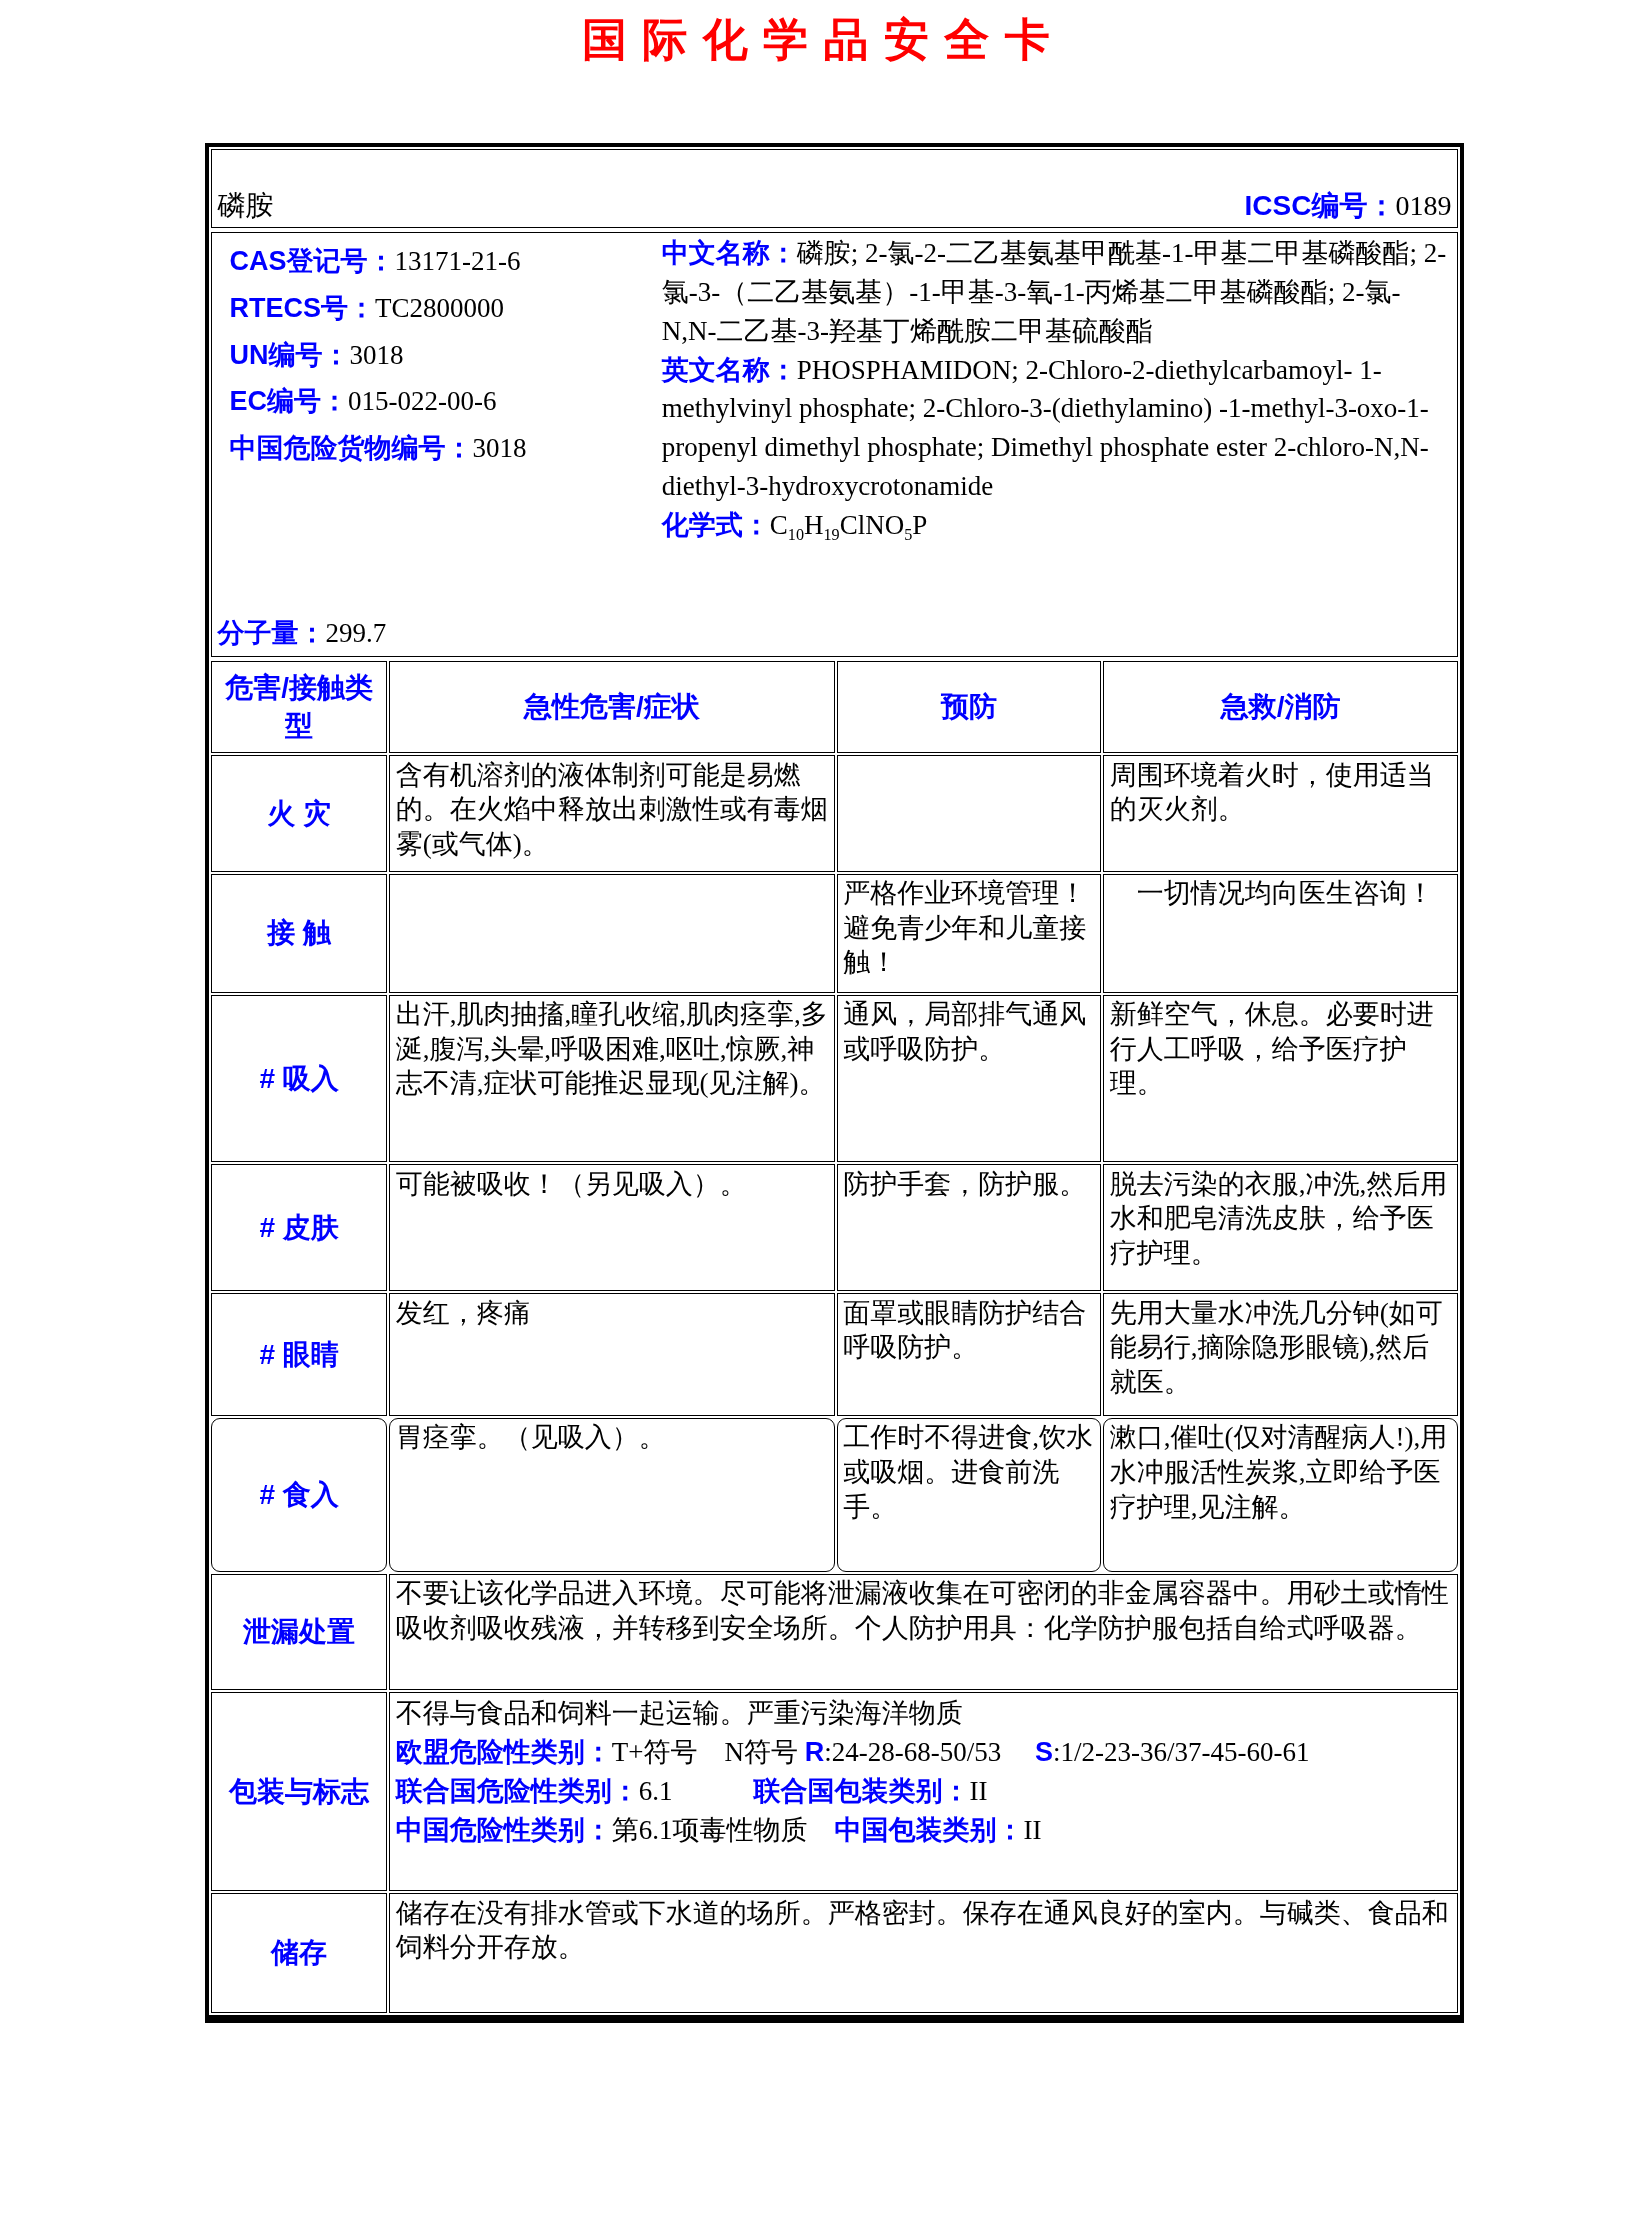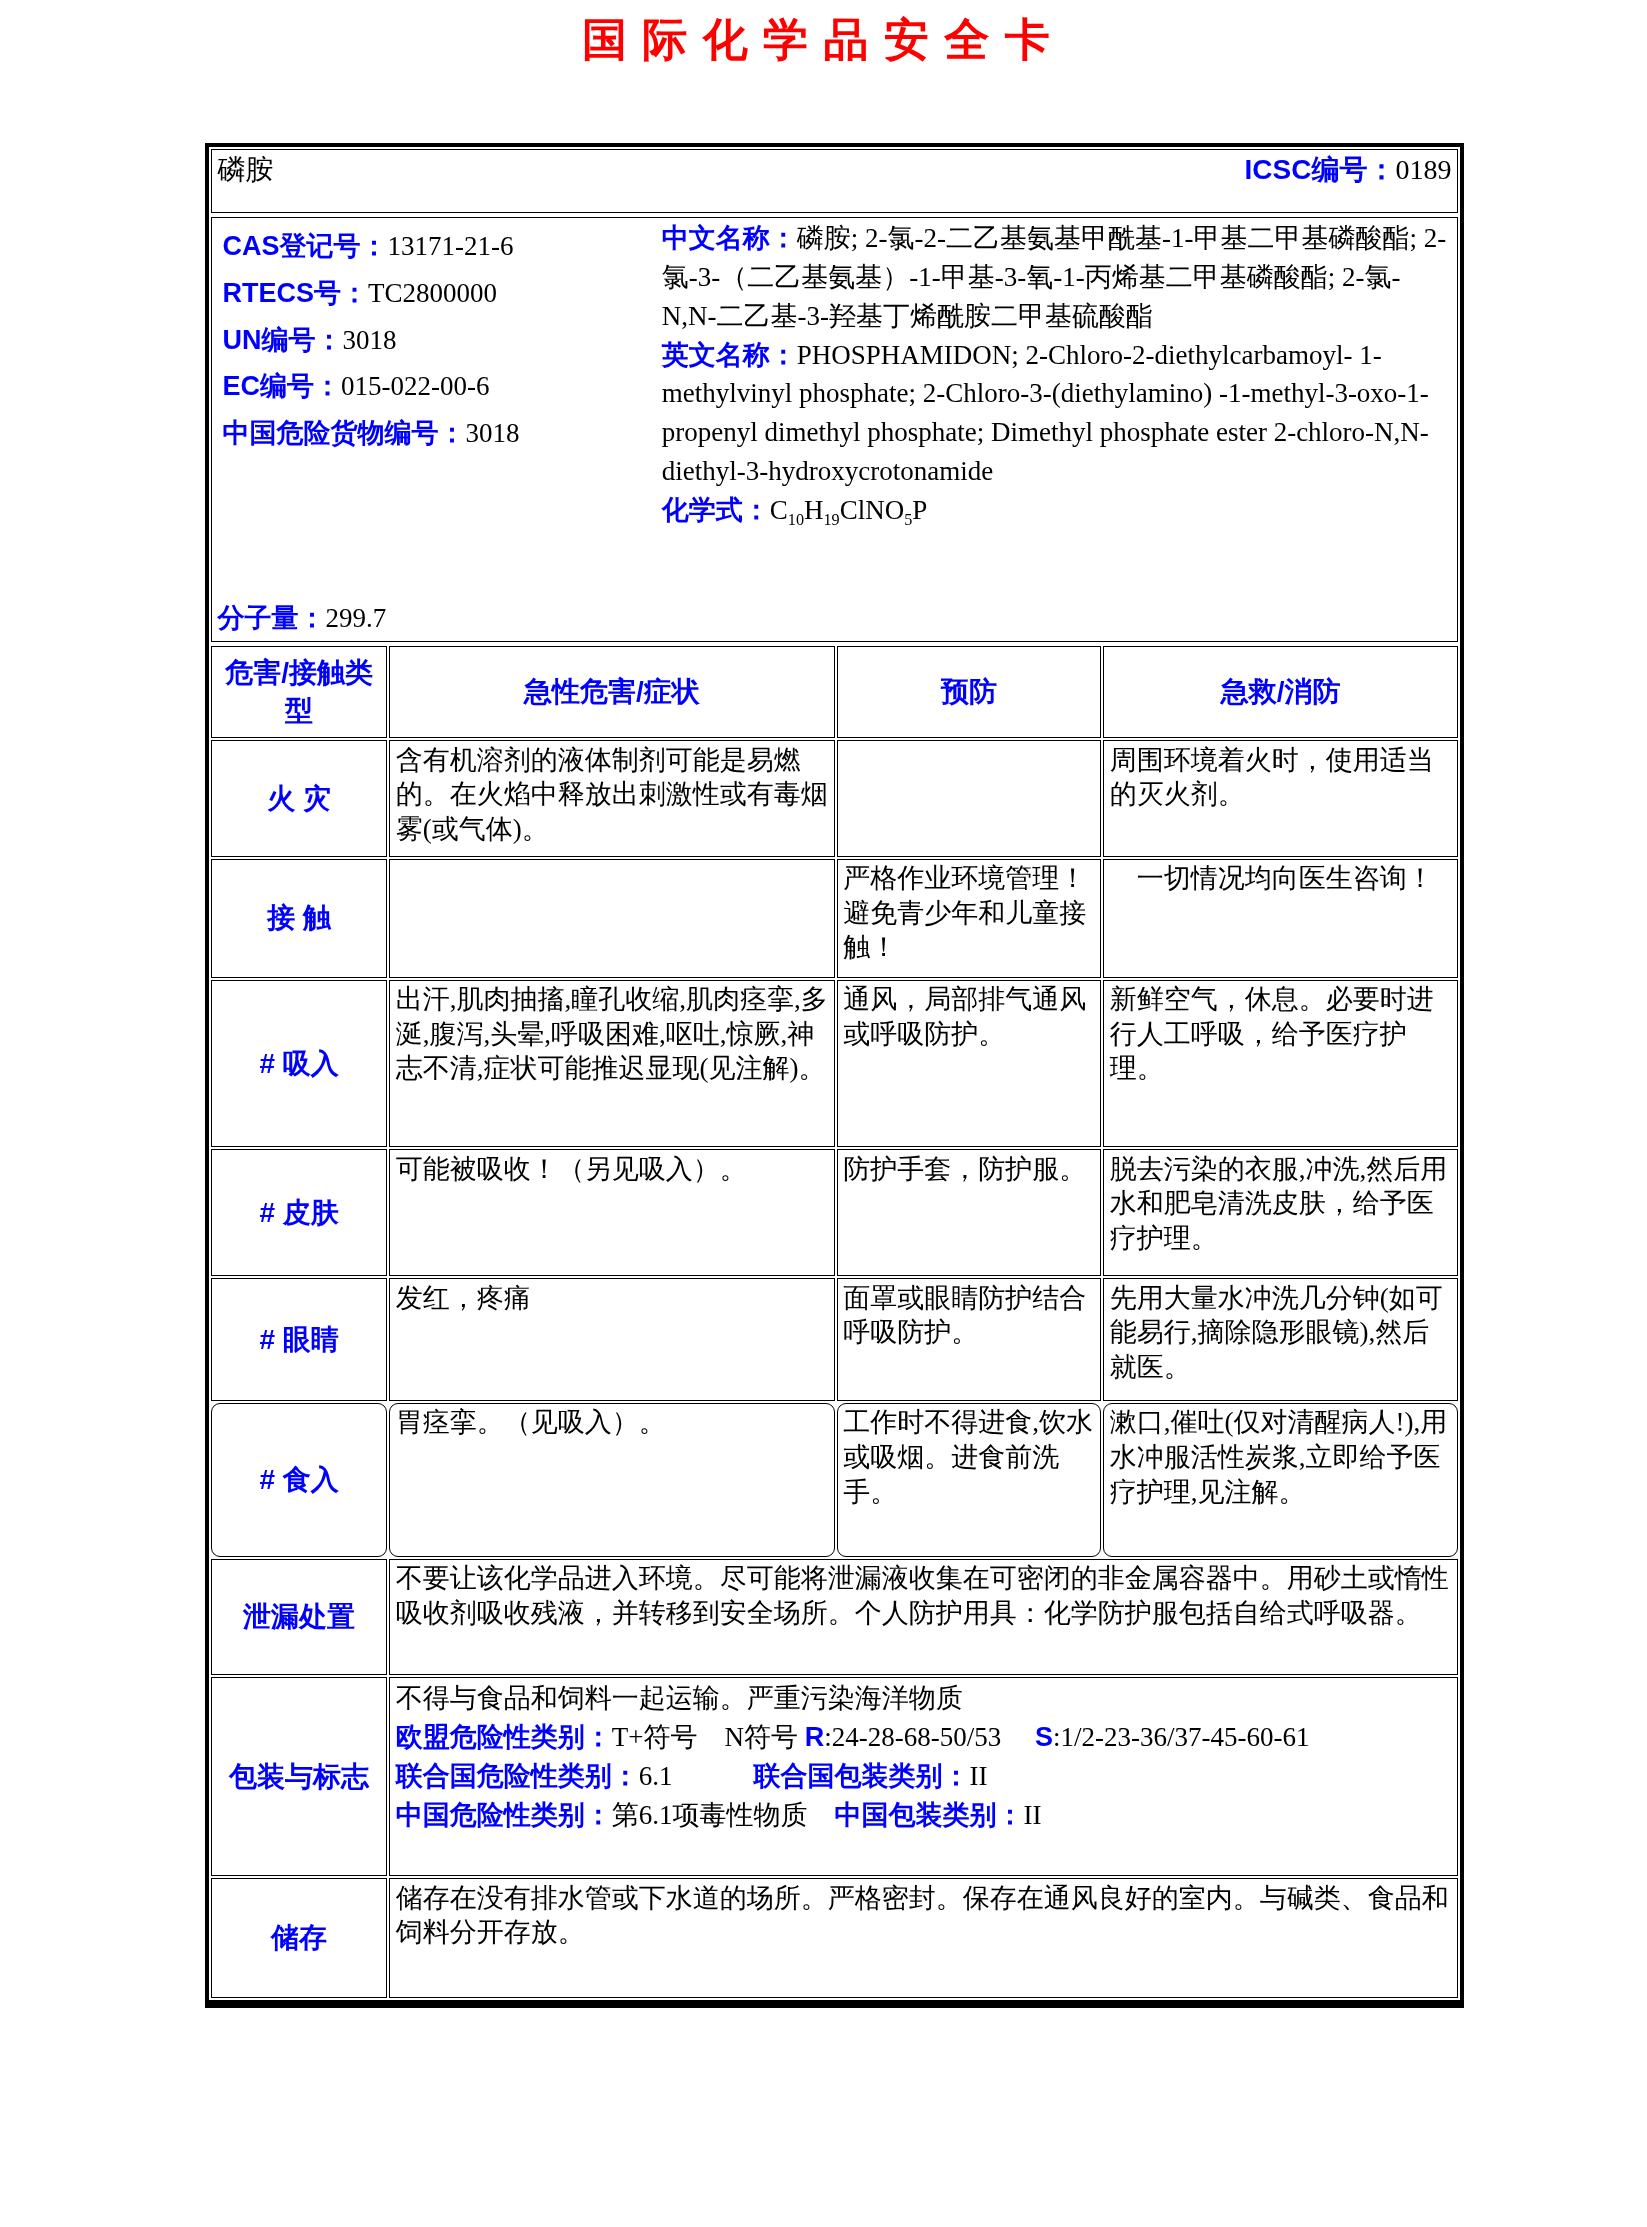--- a/index.html
+++ b/index.html
@@ -47,33 +47,33 @@
   }
   .seg-label {
     color: #0000FF;
     font-weight: bold;
     font-family: "Liberation Sans", "DejaVu Sans", sans-serif;
   }
   .seg-sub { font-size: 0.6em; vertical-align: -0.35em; }
 
   
   .band-title td { height: 59px; vertical-align: middle; }
-  .title-flex { display: flex; justify-content: space-between; align-items: flex-start; }
+  .title-flex { display: flex; justify-content: space-between; align-items: flex-start; margin-top: 36px; }
   .chem-name { font-size: 28px; }
   .icsc-wrap { font-size: 28px; }
 
   
   .band-info td { height: 421px; }
   .info-flex { display: flex; height: 100%; }
   .info-left {
     width: 36%;
     display: flex; flex-direction: column; justify-content: space-between;
     box-sizing: border-box;
   }
-  .id-line { margin: 9px 5px; line-height: 1.4; }
+  .id-line { margin: 9px 12px; line-height: 1.4; }
   .id-line .val { color: #000000; }
   .mw-line { margin-bottom: 4.2px; }
   .info-right { width: 64%; line-height: 1.44; box-sizing: border-box; }
   .name-para { margin: 0; }
 
   
   .hazard .label-cell {
     color: #0000FF;
     font-weight: bold;
     font-family: "Liberation Sans", "DejaVu Sans", sans-serif;

